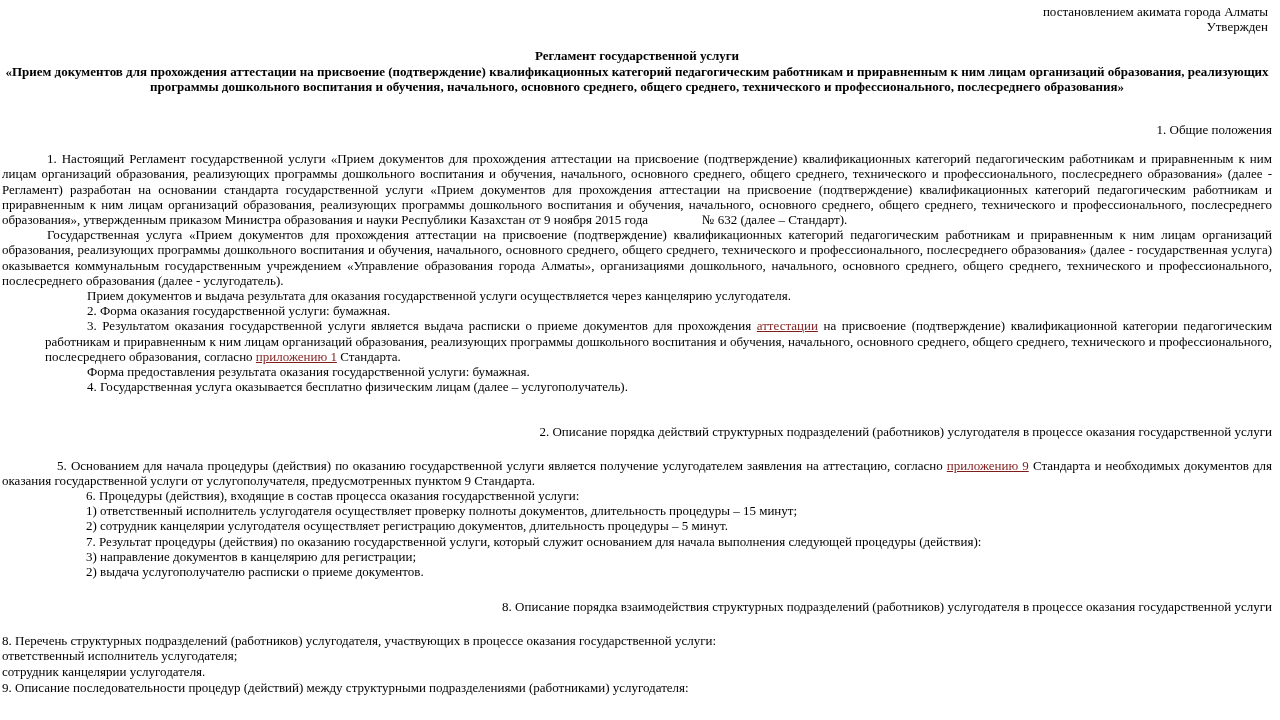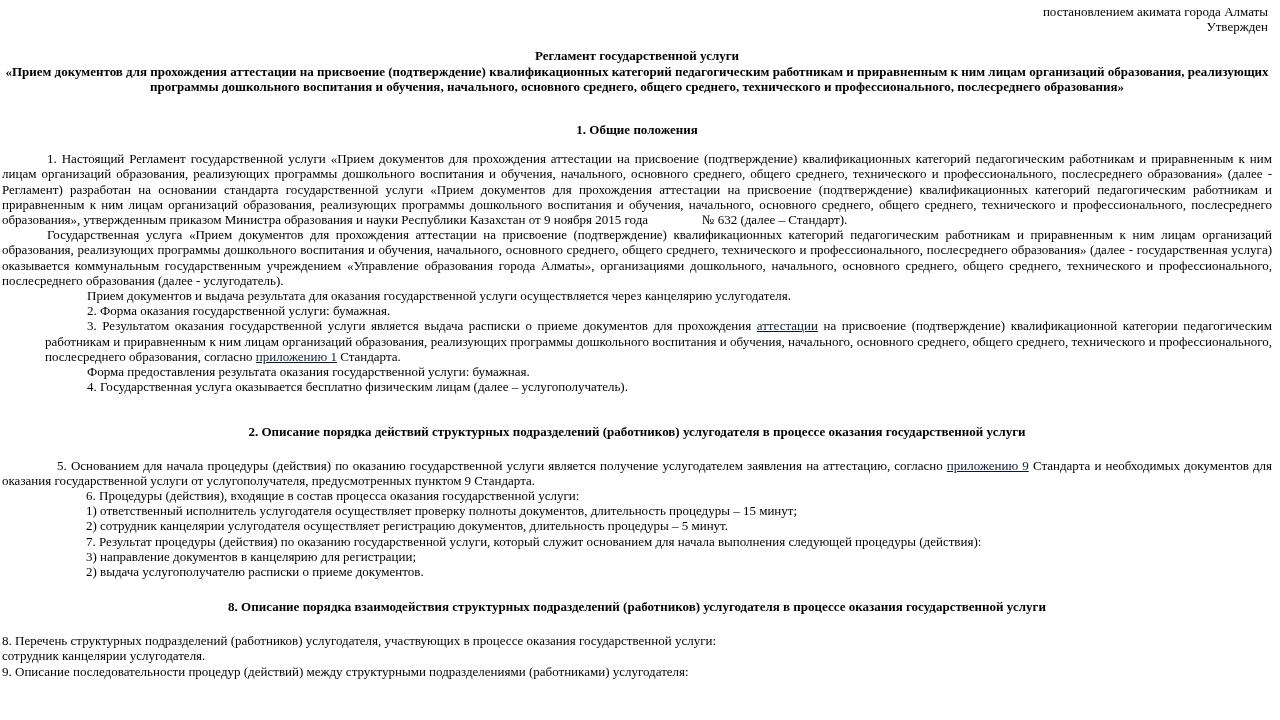--- a/index.html
+++ b/index.html
@@ -6,30 +6,30 @@
   body {
     width: 1280px; height: 720px; overflow: hidden;
     background: #ffffff; color: #000000;
     font-family: "Liberation Serif", "DejaVu Serif", serif;
     font-size: 13px;
   }
   .page { padding: 4px 8px 0 2px; }
   p { margin: 0; line-height: 15.2px; }
   .approval { text-align: right; line-height: 14.6px; padding-right: 4px; }
   .doc-title { text-align: center; font-weight: bold; margin-top: 14px; line-height: 15.6px; }
-  .heading { text-align: center; font-weight: bold; margin: 28px 0 14px 0; }
+  .heading { text-align: right; font-weight: normal; margin: 28px 0 14px 0; }
   .heading.h2m { margin: 30px 0 18px 0; }
   .heading.h3m { margin: 20px 0 18px 0; }
   .just { text-align: justify; }
   .ind  { text-indent: 45px; }
   .ind5 { text-indent: 55px; }
   .quote { margin-left: 43px; text-indent: 42px; }
   .item  { margin-left: 84px; }
   .item3 { line-height: 15.8px; }
-  a.doclink { color: #0f172a; text-decoration: underline; cursor: pointer; }
+  a.doclink { color: #7f1d1d; text-decoration: underline; cursor: pointer; }
   .num-gap { display: inline-block; width: 54px; }
 </style>
 </head>
 <body>
 
 <div class="page">
 
   <div class="approval">
     <p>постановлением акимата города Алматы</p>
     <p>Утвержден</p>
@@ -63,16 +63,17 @@
   <p class="item">6. Процедуры (действия), входящие в состав процесса оказания государственной услуги:</p>
   <p class="item">1) ответственный исполнитель услугодателя осуществляет проверку полноты документов, длительность процедуры – 15 минут;</p>
   <p class="item">2) сотрудник канцелярии услугодателя осуществляет регистрацию документов, длительность процедуры – 5 минут.</p>
   <p class="item">7. Результат процедуры (действия) по оказанию государственной услуги, который служит основанием для начала выполнения следующей процедуры (действия):</p>
   <p class="item">3) направление документов в канцелярию для регистрации;</p>
   <p class="item">2) выдача услугополучателю расписки о приеме документов.</p>
 
   <p class="heading h3m">8. Описание порядка взаимодействия структурных подразделений (работников) услугодателя в процессе оказания государственной услуги</p>
 
   <p class="item3">8. Перечень структурных подразделений (работников) услугодателя, участвующих в процессе оказания государственной услуги:</p>
+  <p class="item3">ответственный исполнитель услугодателя;</p>
   <p class="item3">сотрудник канцелярии услугодателя.</p>
   <p class="item3">9. Описание последовательности процедур (действий) между структурными подразделениями (работниками) услугодателя:</p>
 
 </div>
 
 </body></html>

